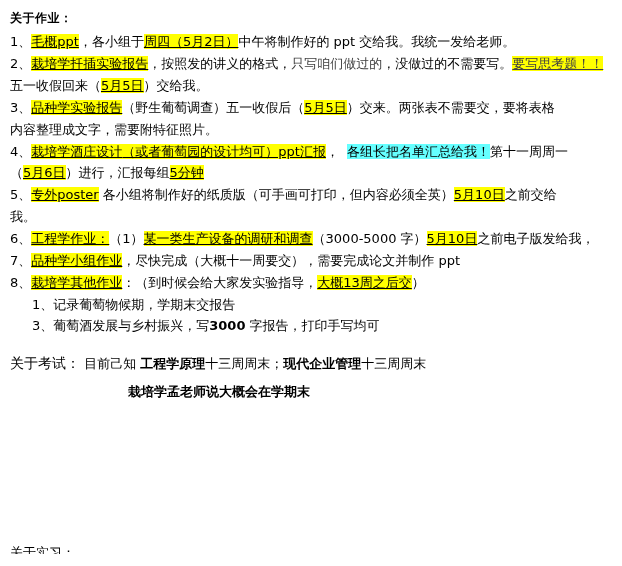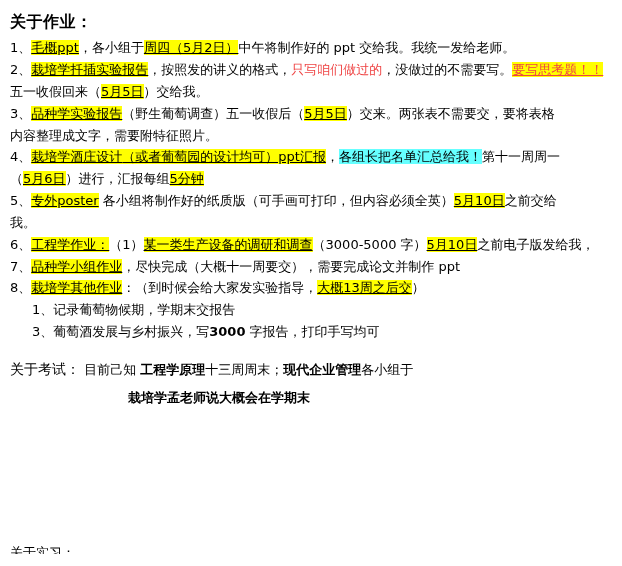--- a/index.html
+++ b/index.html
@@ -17,27 +17,27 @@
     overflow: hidden;
   }
   .page {
     position: relative;
     width: 622px;
     height: 566px;
     padding: 10px 12px 0 10px;
     box-sizing: border-box;
   }
   .hl-y { background: #ffff00; text-decoration: underline; }
-  .hl-c { background: #66ffff; }
-  .red { color: #ef4444; }
+  .hl-c { background: #66ffff; margin-left: 8px; }
+  .red { color: #404040; }
   .ul { text-decoration: underline; }
   .bold { font-weight: bold; }
 
   h2.section {
-    font-size: 16px;
+    font-size: 12px;
     font-weight: bold;
     margin: 0 0 6px 0;
     letter-spacing: 0.5px;
   }
   .line {
     margin: 0 0 3px 0;
     white-space: normal;
   }
   .indent-3 { padding-left: 22px; }
   .indent-4 { padding-left: 95px; }
@@ -80,21 +80,21 @@
       <div class="line"><span>7、</span><span class="hl-y">品种学小组作业</span><span>，尽快完成（大概十一周要交），需要完成论文并制作 ppt</span></div>
       <div class="line"><span>8、</span><span class="hl-y">栽培学其他作业</span><span>：（到时候会给大家发实验指导，</span><span class="hl-y">大概13周之后交</span><span>）</span></div>
       <div class="line indent-3"><span>1、记录葡萄物候期，学期末交报告</span></div>
       <div class="line indent-3"><span>3、葡萄酒发展与乡村振兴，写</span><span class="bold">3000</span><span> 字报告，打印手写均可</span></div>
     </div>
 
   <div class="spacer-md"></div>
 
   <div class="line">
     <span class="exam-head">关于考试：</span>
-    <span><span>目前己知 </span><span class="bold">工程学原理</span><span>十三周周末；</span><span class="bold">现代企业管理</span><span>各小组于</span></span>
+    <span><span>目前己知 </span><span class="bold">工程学原理</span><span>十三周周末；</span><span class="bold">现代企业管理</span><span>十三周周末</span></span>
   </div>
 
   <div class="spacer-sm"></div>
 
   <div class="line center-ish bold">栽培学孟老师说大概会在学期末</div>
 
   <div class="spacer-lg"></div>
 
   <div class="cut">关于实习：</div>
 </div>

